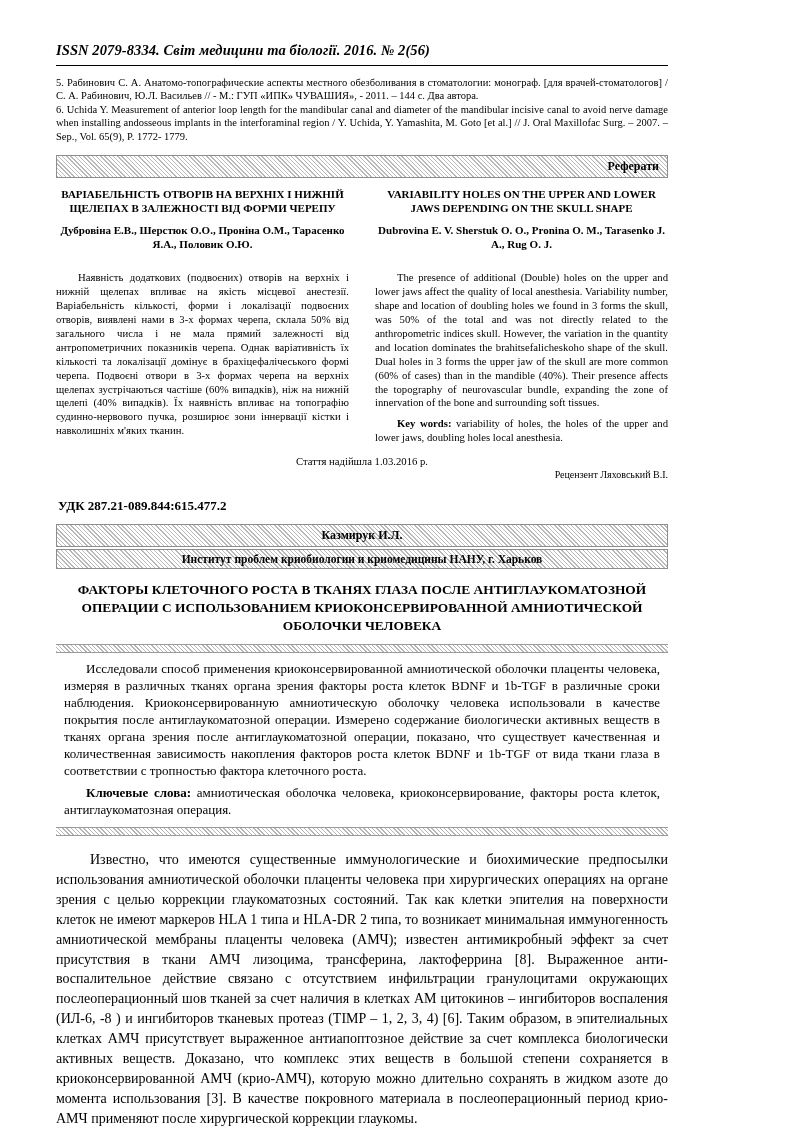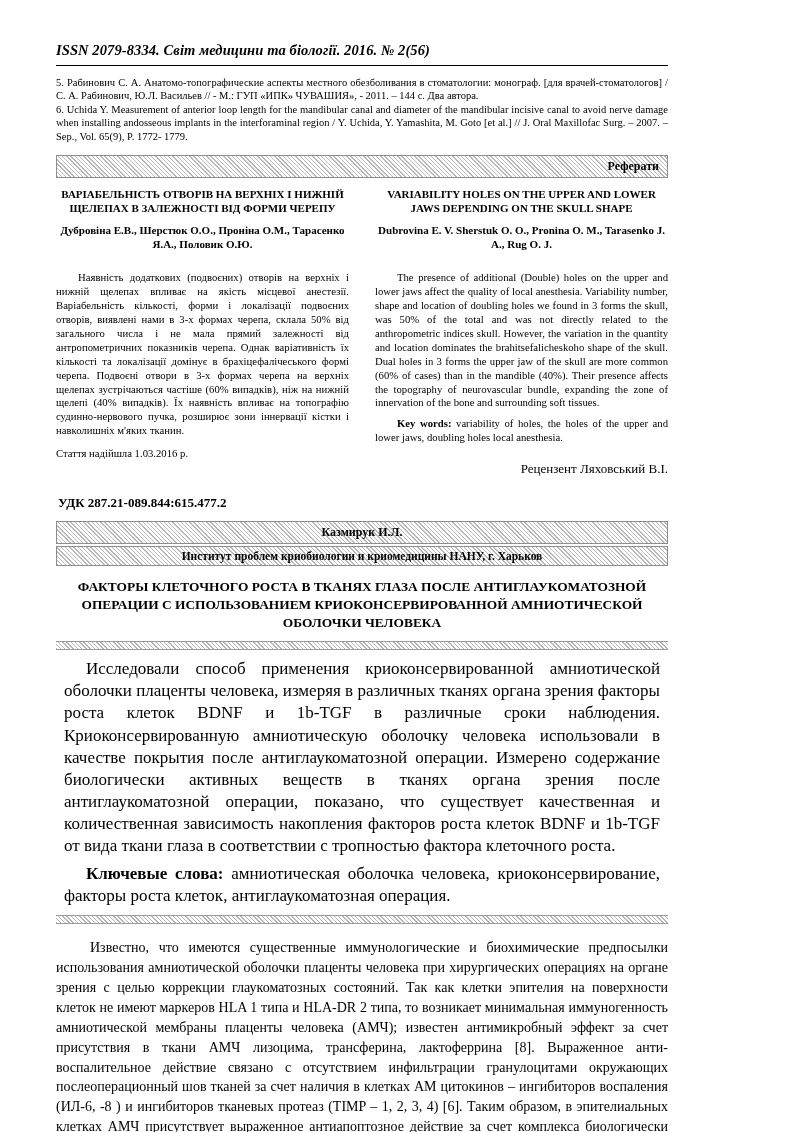--- a/index.html
+++ b/index.html
@@ -85,27 +85,27 @@
     text-align: center;
     font-weight: bold;
     font-size: 11px;
     line-height: 1.3;
     margin-bottom: 20px;
   }
   .col p { margin: 0 0 0 0; text-indent: 22px; }
   .kw { margin-top: 7px !important; }
   .kw b { font-weight: bold; }
   .meta-center {
-    text-align: left;
+    text-align: center;
     font-size: 10.7px;
-    margin-top: 2px;
+    margin-top: 10px;
   }
   .meta-right {
     text-align: right;
-    font-size: 13px;
+    font-size: 10px;
     margin-top: 2px;
   }
 
   .udk {
     font-weight: bold;
     font-size: 13px;
     margin: 18px 0 10px 2px;
   }
 
   .author-band {
@@ -118,21 +118,21 @@
   .article-title {
     text-align: center;
     font-weight: bold;
     font-size: 13.4px;
     line-height: 1.32;
     margin: 12px 20px 10px 20px;
     text-transform: uppercase;
   }
 
   .abstract-ru {
-    font-size: 17px;
+    font-size: 13px;
     line-height: 1.3;
     text-align: justify;
     margin: 4px 8px 0 8px;
   }
   .abstract-ru p { margin: 0; text-indent: 22px; }
   .abstract-ru .kw2 { margin-top: 6px; }
 
   .hatch-rule {
     height: 7px;
     background-image: repeating-linear-gradient(

